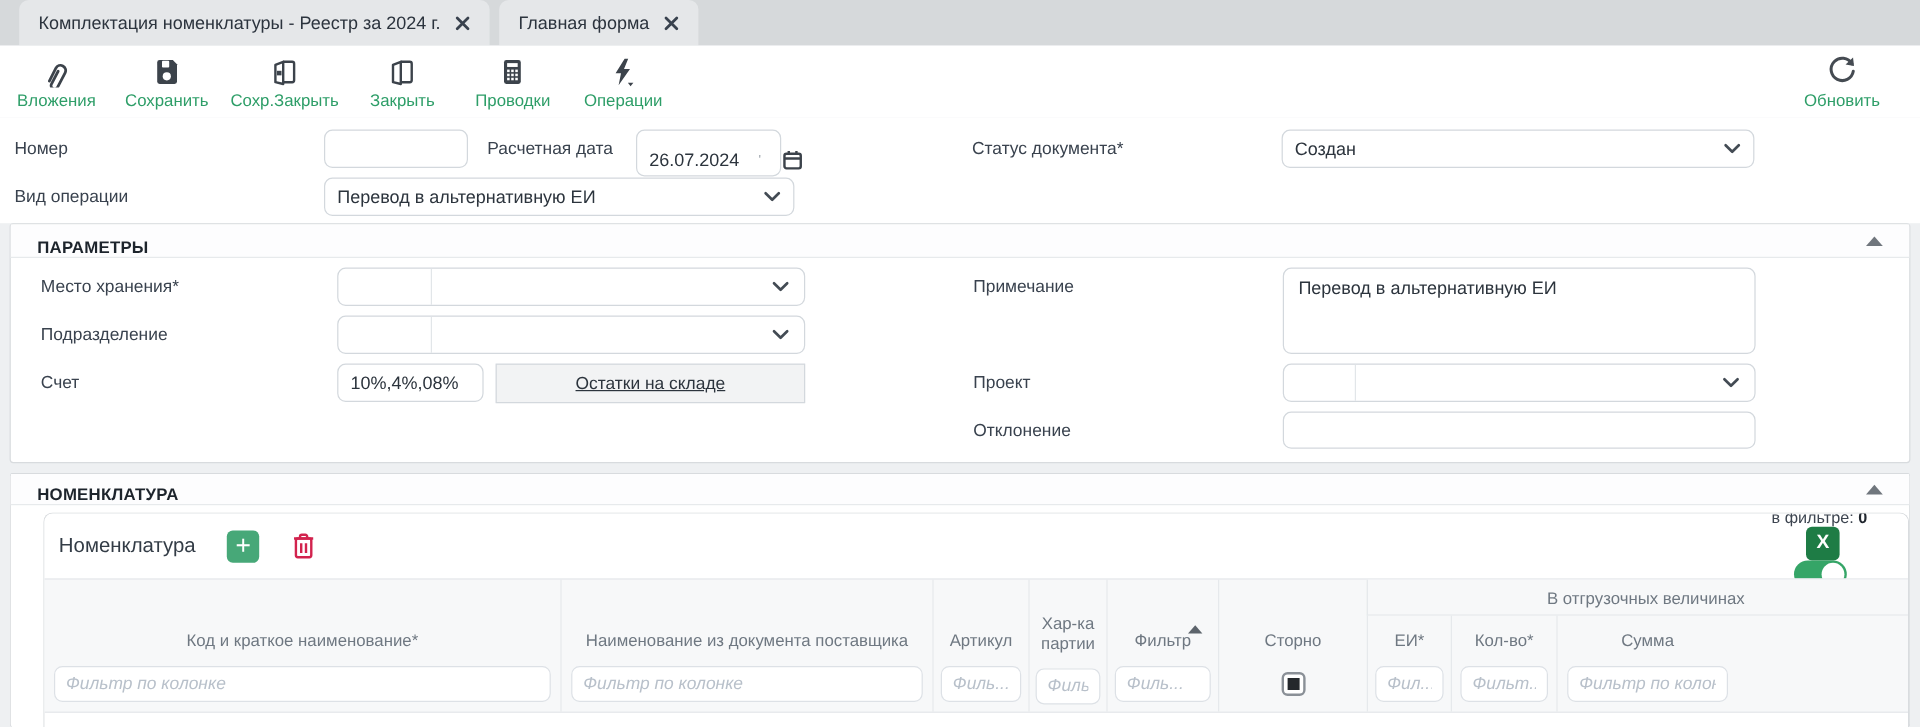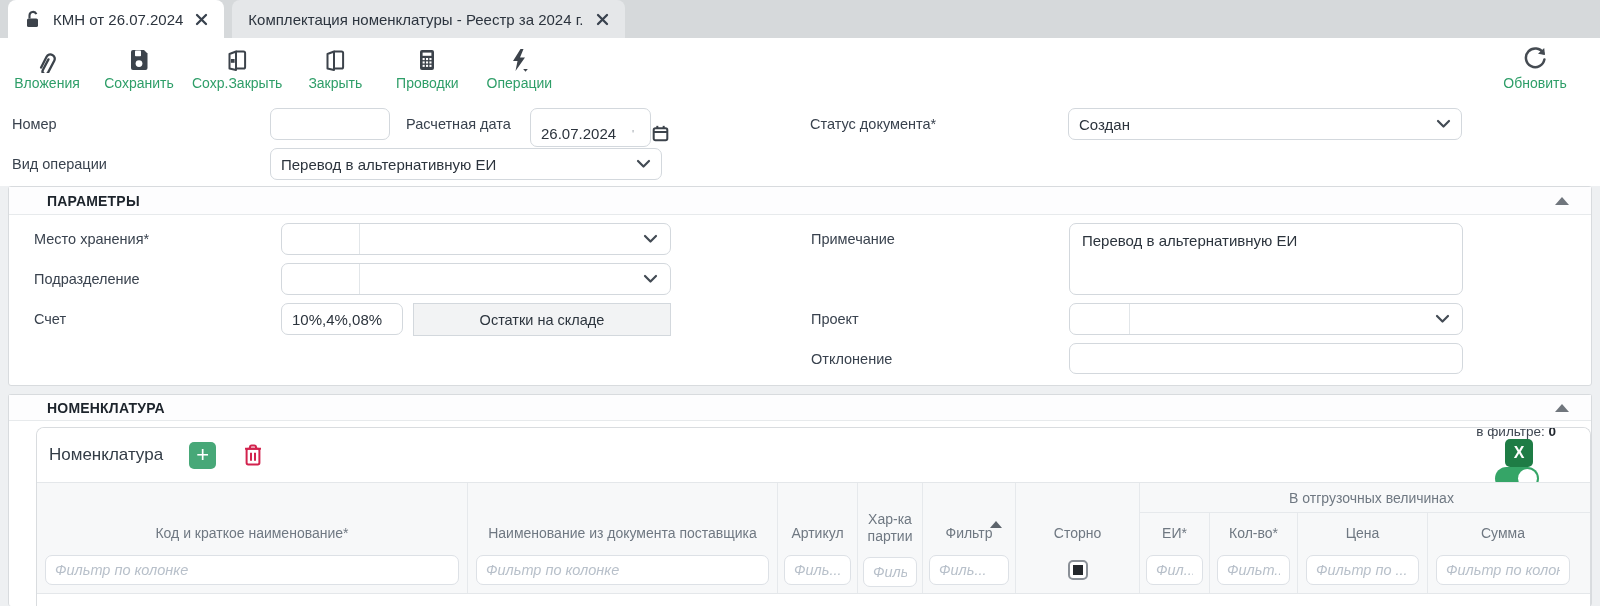--- a/index.html
+++ b/index.html
@@ -31,33 +31,33 @@
     background:#fff; font-size:15px; color:#2c343d; padding:0 10px;
     font-family:"Liberation Sans", sans-serif; }
   .fselect { display:flex; align-items:center; justify-content:space-between; cursor:pointer; }
   .datefield { position:absolute; height:39px; border:1px solid #d3d8dd; border-radius:7px;
     display:flex; align-items:center; padding:12px 8px 0 10px; gap:18px; }
   .datefield .dval { font-size:15px; color:#2c343d; }
   .datefield .tick { color:#9aa1a9; font-size:11px; margin-left:-2px; }
   
   .section { position:absolute; left:8px; width:1584px; background:#fff;
     border:1px solid #d8dbde; border-radius:3px; }
-  .sec-head { height:28px; border-bottom:1px solid #e7eaec; display:flex; align-items:center;
-    padding:0 38px; background:#fdfdfe; }
+  .sec-head { height:28px; border-bottom:1px solid #e7eaec; display:flex; align-items:flex-end;
+    padding:0 22px; background:#fdfdfe; }
   .sec-title { font-size:14px; font-weight:bold; color:#1d242c; letter-spacing:.2px; }
   .tri-up { width:0; height:0; border-left:7px solid transparent; border-right:7px solid transparent;
     border-bottom:8px solid #70767d; position:absolute; right:22px; top:10px; cursor:pointer; }
   
   .split { position:absolute; height:32px; border:1px solid #d3d8dd; border-radius:7px; background:#fff;
     display:flex; align-items:center; cursor:pointer; }
   .split .code { width:78px; height:100%; border-right:1px solid #e2e6e9; }
   .split .chev { margin-left:auto; padding-right:12px; display:flex; }
   .gray-btn { position:absolute; height:33px; background:#f2f3f4; border:1px solid #d3d8dd;
     border-radius:0; font-size:14.5px; color:#2c343d; display:flex; align-items:center;
-    justify-content:center; cursor:pointer; }
+    justify-content:center; cursor:pointer;text-decoration:underline; }
   textarea.note { position:absolute; border:1px solid #d3d8dd; border-radius:7px; resize:none;
     font-size:15px; color:#2c343d; padding:8px 12px; font-family:"Liberation Sans", sans-serif; outline:none; }
   
   .panel { position:absolute; left:27px; top:32px; width:1555px; height:180px;
     border:1px solid #d9dcdf; border-bottom:none; border-radius:8px 8px 0 0; background:#fff; overflow:hidden; }
   .grid-toolbar { height:54px; display:flex; align-items:center; padding:0 34px 0 12px; background:#fff; }
   .grid-title { font-size:17px; color:#333c46; margin-right:26px; }
   .plus-btn { width:27px; height:27px; background:#47a878; border-radius:5px; color:#fff;
     font-size:22px; line-height:25px; text-align:center; cursor:pointer; margin-right:26px; }
   .trash-btn { cursor:pointer; display:flex; }
@@ -93,36 +93,30 @@
     align-items:center; justify-content:center; cursor:pointer; background:#fff; }
   .cbx .inner { width:10px; height:10px; background:#24282c; }
   
   .c0{width:430px}.c1{width:310px}.c2{width:80px}.c3{width:65px}.c4{width:93px}
   .c5{width:124px}.c6{width:70px}.c7{width:88px}.c8{width:130px}.c9{width:151px}
 </style>
 </head>
 <body>
 
 <div class="tabbar">
-  <div class="tab active">
-    <span style="display:flex">
-      <svg width="17" height="19" viewBox="0 0 17 19">
-        <rect x="3" y="8.5" width="11" height="8.5" rx="1.6" fill="#3c434b"></rect>
-        <path d="M5.5 8.5 V5.5 a3.6 3.6 0 0 1 6.9 -1.4" fill="none" stroke="#3c434b" stroke-width="2.1"></path>
-      </svg>
-    </span>
-    <span>КМН от 26.07.2024</span>
+  <div class="tab inactive">
+    <span>Комплектация номенклатуры - Реестр за 2024 г.</span>
     <span class="tab-close">
       <svg width="13" height="13" viewBox="0 0 13 13">
           <path d="M2 2 L11 11 M11 2 L2 11" stroke="#39424e" stroke-width="2.3" stroke-linecap="round"></path>
         </svg>
     </span>
   </div>
   <div class="tab inactive">
-    <span>Комплектация номенклатуры - Реестр за 2024 г.</span>
+    <span>Главная форма</span>
     <span class="tab-close">
       <svg width="13" height="13" viewBox="0 0 13 13">
           <path d="M2 2 L11 11 M11 2 L2 11" stroke="#39424e" stroke-width="2.3" stroke-linecap="round"></path>
         </svg>
     </span>
   </div>
 </div>
 
 <div class="toolbar">
   <div class="tbtn">
@@ -387,27 +381,20 @@
             <input placeholder="Фил..." style="">
           </div>
       </div>
       <div class="tcol c7">
         <div class="gspace"></div>
         <div class="lbl">Кол-во*</div>
         <div class="fzone" style="padding:0 7px">
             <input placeholder="Фильт..." style="">
           </div>
       </div>
-      <div class="tcol c8">
-        <div class="gspace"></div>
-        <div class="lbl">Цена</div>
-        <div class="fzone">
-            <input placeholder="Фильтр по ..." style="">
-          </div>
-      </div>
       <div class="tcol c9">
         <div class="gspace"></div>
         <div class="lbl">Сумма</div>
         <div class="fzone">
             <input placeholder="Фильтр по колонке" style="">
           </div>
       </div>
     </div>
   </div>
 </div>

